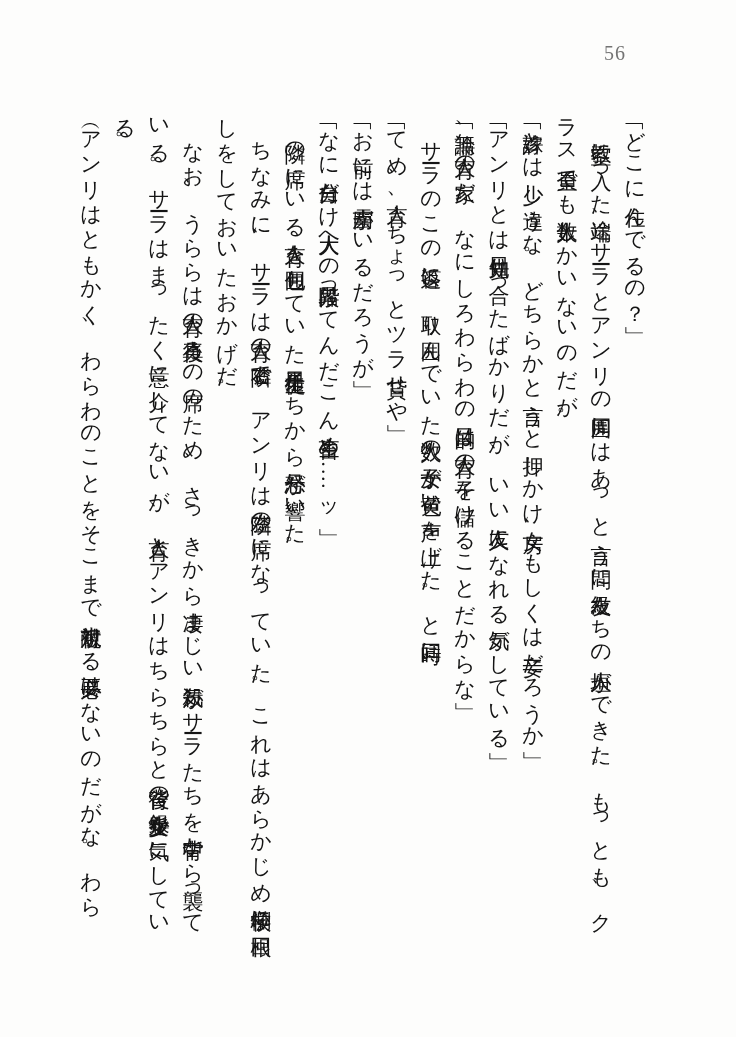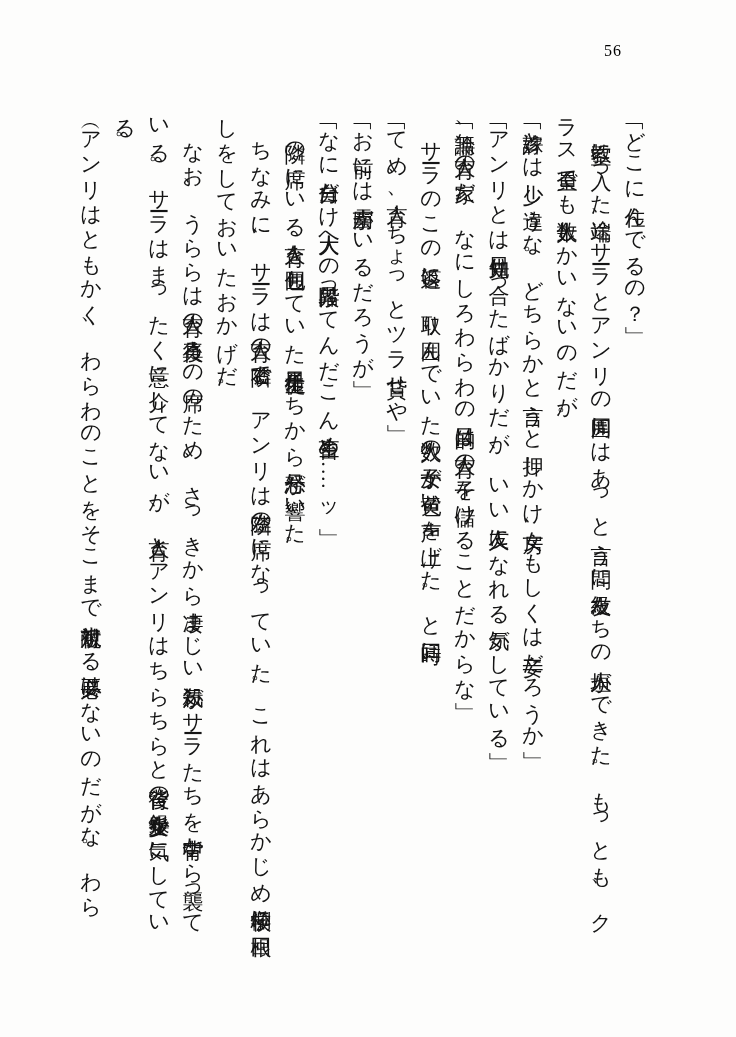--- a/index.html
+++ b/index.html
@@ -16,23 +16,23 @@
     position: relative;
     width: 736px;
     height: 1037px;
     background: #fdfdfc;
     overflow: hidden;
   }
   .page-number {
     position: absolute;
     top: 42px;
     left: 604px;
-    font-size: 16px;
+    font-size: 20px;
     letter-spacing: 1px;
-    color: #000000;
+    color: #737373;
   }
   .text-block {
     position: absolute;
     top: 104px;
     left: 60px;
     width: 592px;
     height: 842px;
     writing-mode: vertical-rl;
     -webkit-writing-mode: vertical-rl;
     text-orientation: mixed;

